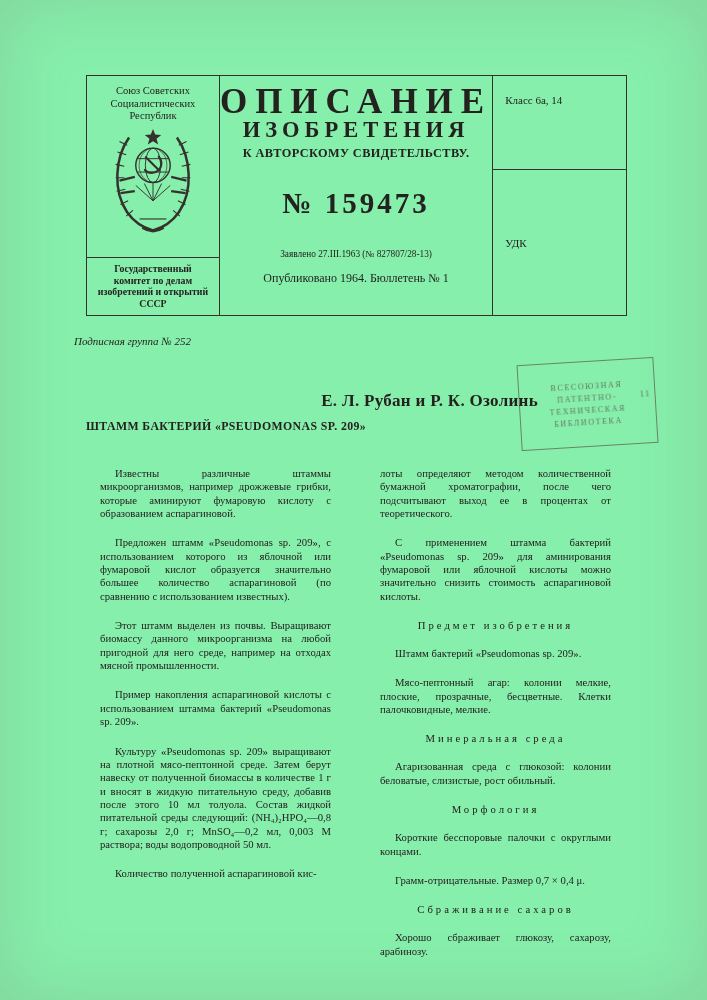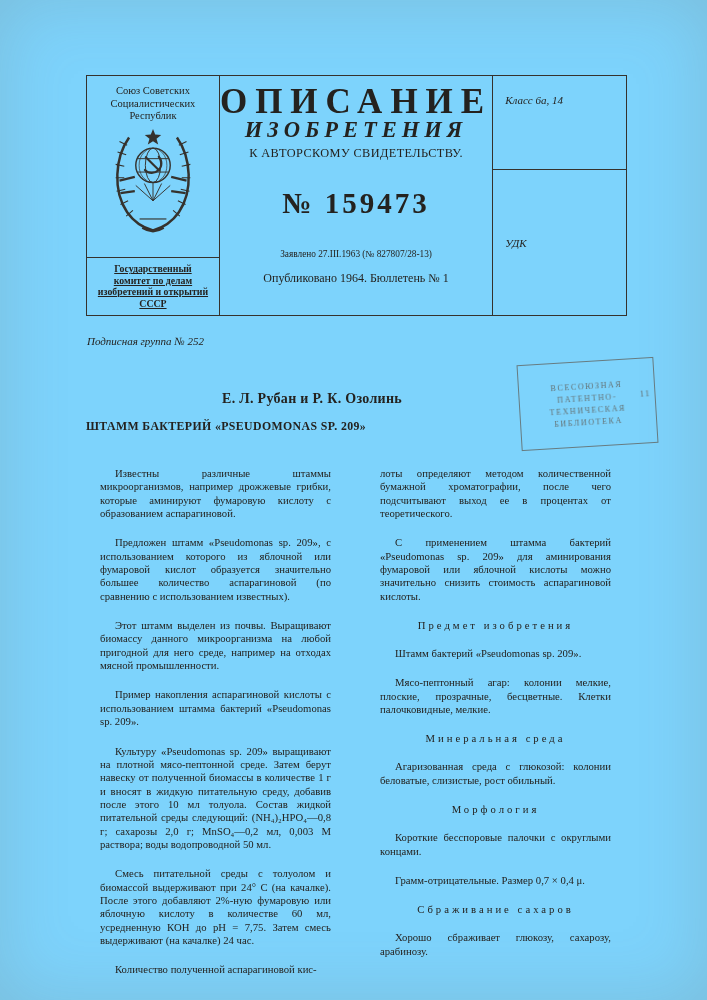--- a/index.html
+++ b/index.html
@@ -1,74 +1,74 @@
 <!DOCTYPE html>
 <html><head>
 <meta charset="utf-8">
 <style>
   html,body{margin:0;padding:0;background:#d8d4cc;}
   .page{
     position:relative;width:707px;height:1000px;margin:0 auto;
-    background:#7dd3fc;color:#24221f;
+    background:#86efac;color:#24221f;
     font-family:"Liberation Serif","DejaVu Serif",serif;
     overflow:hidden;
     box-shadow:inset 0 0 70px rgba(115,105,88,.20);
   }
   
   .header-box{
     position:absolute;left:86px;top:75px;width:541px;height:241px;
     border:1.5px solid #35322d;box-sizing:border-box;display:flex;
   }
   .hcol{box-sizing:border-box;}
   .col-left{
     width:146px;border-right:1.5px solid #35322d;
     display:flex;flex-direction:column;align-items:center;
   }
   .issuer-top{
     margin-top:9px;font-size:10.5px;line-height:12.5px;text-align:center;
     white-space:pre-line;
   }
   .emblem-wrap{margin-top:3px;line-height:0;}
   .issuer-bottom-wrap{
-    margin-top:auto;width:100%;border-top:1.5px solid #35322d;text-decoration:underline;
+    margin-top:auto;width:100%;border-top:1.5px solid #35322d;
   }
   .issuer-bottom{
     font-size:9.8px;line-height:11.4px;font-weight:bold;text-align:center;
     white-space:pre-line;padding:5px 2px 6px;
   }
   .col-mid{flex:1;text-align:center;padding-top:11px;}
   .doc-type1{font-size:35px;font-weight:bold;letter-spacing:8px;line-height:29px;}
-  .doc-type2{font-size:22.5px;font-weight:bold;letter-spacing:5px;line-height:25px;margin-top:1px;font-style:italic;}
-  .doc-sub{font-size:12.3px;font-weight:normal;letter-spacing:.4px;margin-top:4px;}
+  .doc-type2{font-size:22.5px;font-weight:bold;letter-spacing:5px;line-height:25px;margin-top:1px;}
+  .doc-sub{font-size:12.3px;font-weight:bold;letter-spacing:.4px;margin-top:4px;}
   .pat-num{font-size:29px;font-weight:bold;letter-spacing:3px;margin-top:26px;}
   .filed-line{font-size:9.3px;margin-top:29px;}
   .pub-line{font-size:12px;margin-top:12px;}
-  .col-right{width:147px;border-left:1.5px solid #35322d;display:flex;flex-direction:column;font-style:italic;}
+  .col-right{width:147px;border-left:1.5px solid #35322d;display:flex;flex-direction:column;}
   .rcell{box-sizing:border-box;padding-left:12px;font-size:11px;}
   .rcell-class{height:94px;border-bottom:1.5px solid #35322d;padding-top:18px;}
   .rcell-mpk{height:63px;border-bottom:1.5px solid #35322d;display:flex;align-items:center;}
   .rcell-udk{flex:1;display:flex;align-items:center;text-align:right;}
   
   .subscription{
-    position:absolute;left:87px;top:335px;font-style:italic;font-size:11px;
+    position:absolute;left:74px;top:335px;font-style:italic;font-size:11px;
   }
   .stamp{
     position:absolute;left:519px;top:361px;width:137px;height:86px;
     border:1.6px solid rgba(92,85,75,.70);box-sizing:border-box;
     transform:rotate(-3.5deg);
     display:flex;flex-direction:column;justify-content:center;align-items:center;
     gap:3px;color:rgba(92,85,75,.78);font-size:8px;letter-spacing:1.6px;
     filter:blur(.3px);text-align:center;
   }
   .stamp-side{
     position:absolute;right:4px;top:30px;font-size:9px;letter-spacing:1px;
   }
   .authors{
-    position:absolute;left:86px;top:391px;width:452px;text-align:center;
-    font-weight:bold;font-size:14px;letter-spacing:.3px;
+    position:absolute;left:86px;top:391px;width:452px;text-align:right;
+    font-weight:bold;font-size:17px;letter-spacing:.3px;
   }
   .doc-title{
     position:absolute;left:86px;top:419px;width:540px;text-align:left;
     font-weight:bold;font-size:11.8px;letter-spacing:.4px;
   }
   
   .body-cols{
     position:absolute;left:84px;top:451px;width:543px;
     display:flex;gap:17px;
   }
@@ -164,21 +164,20 @@
   <div class="doc-title">ШТАММ БАКТЕРИЙ «PSEUDOMONAS SP. 209»</div>
 
   <div class="body-cols">
 
     <div class="bcol">
       <p>Известны различные штаммы микроорганизмов, например дрожжевые грибки, которые аминируют фумаровую кислоту с образованием аспарагиновой.</p>
       <p>Предложен штамм «Pseudomonas sp. 209», с использованием которого из яблочной или фумаровой кислот образуется значительно большее количество аспарагиновой (по сравнению с использованием известных).</p>
       <p>Этот штамм выделен из почвы. Выращивают биомассу данного микроорганизма на любой пригодной для него среде, например на отходах мясной промышленности.</p>
       <p>Пример накопления аспарагиновой кислоты с использованием штамма бактерий «Pseudomonas sp. 209».</p>
       <p>Культуру «Pseudomonas sp. 209» выращивают на плотной мясо-пептонной среде. Затем берут навеску от полученной биомассы в количестве 1 г и вносят в жидкую питательную среду, добавив после этого 10 мл толуола. Состав жидкой питательной среды следующий: (NH₄)₂HPO₄—0,8 г; сахарозы 2,0 г; MnSO₄—0,2 мл, 0,003 М раствора; воды водопроводной 50 мл.</p>
-      <p>Смесь питательной среды с толуолом и биомассой выдерживают при 24° С (на качалке). После этого добавляют 2%-ную фумаровую или яблочную кислоту в количестве 60 мл, усредненную КОН до рН = 7,75. Затем смесь выдерживают (на качалке) 24 час.</p>
       <p>Количество полученной аспарагиновой кис-</p>
     </div>
 
     <div class="bcol">
       <p class="noindent">лоты определяют методом количественной бумажной хроматографии, после чего подсчитывают выход ее в процентах от теоретического.</p>
       <p>С применением штамма бактерий «Pseudomonas sp. 209» для аминирования фумаровой или яблочной кислоты можно значительно снизить стоимость аспарагиновой кислоты.</p>
 
       <h3 class="sect-heading first">Предмет изобретения</h3>
       <p>Штамм бактерий «Pseudomonas sp. 209».</p>
 

